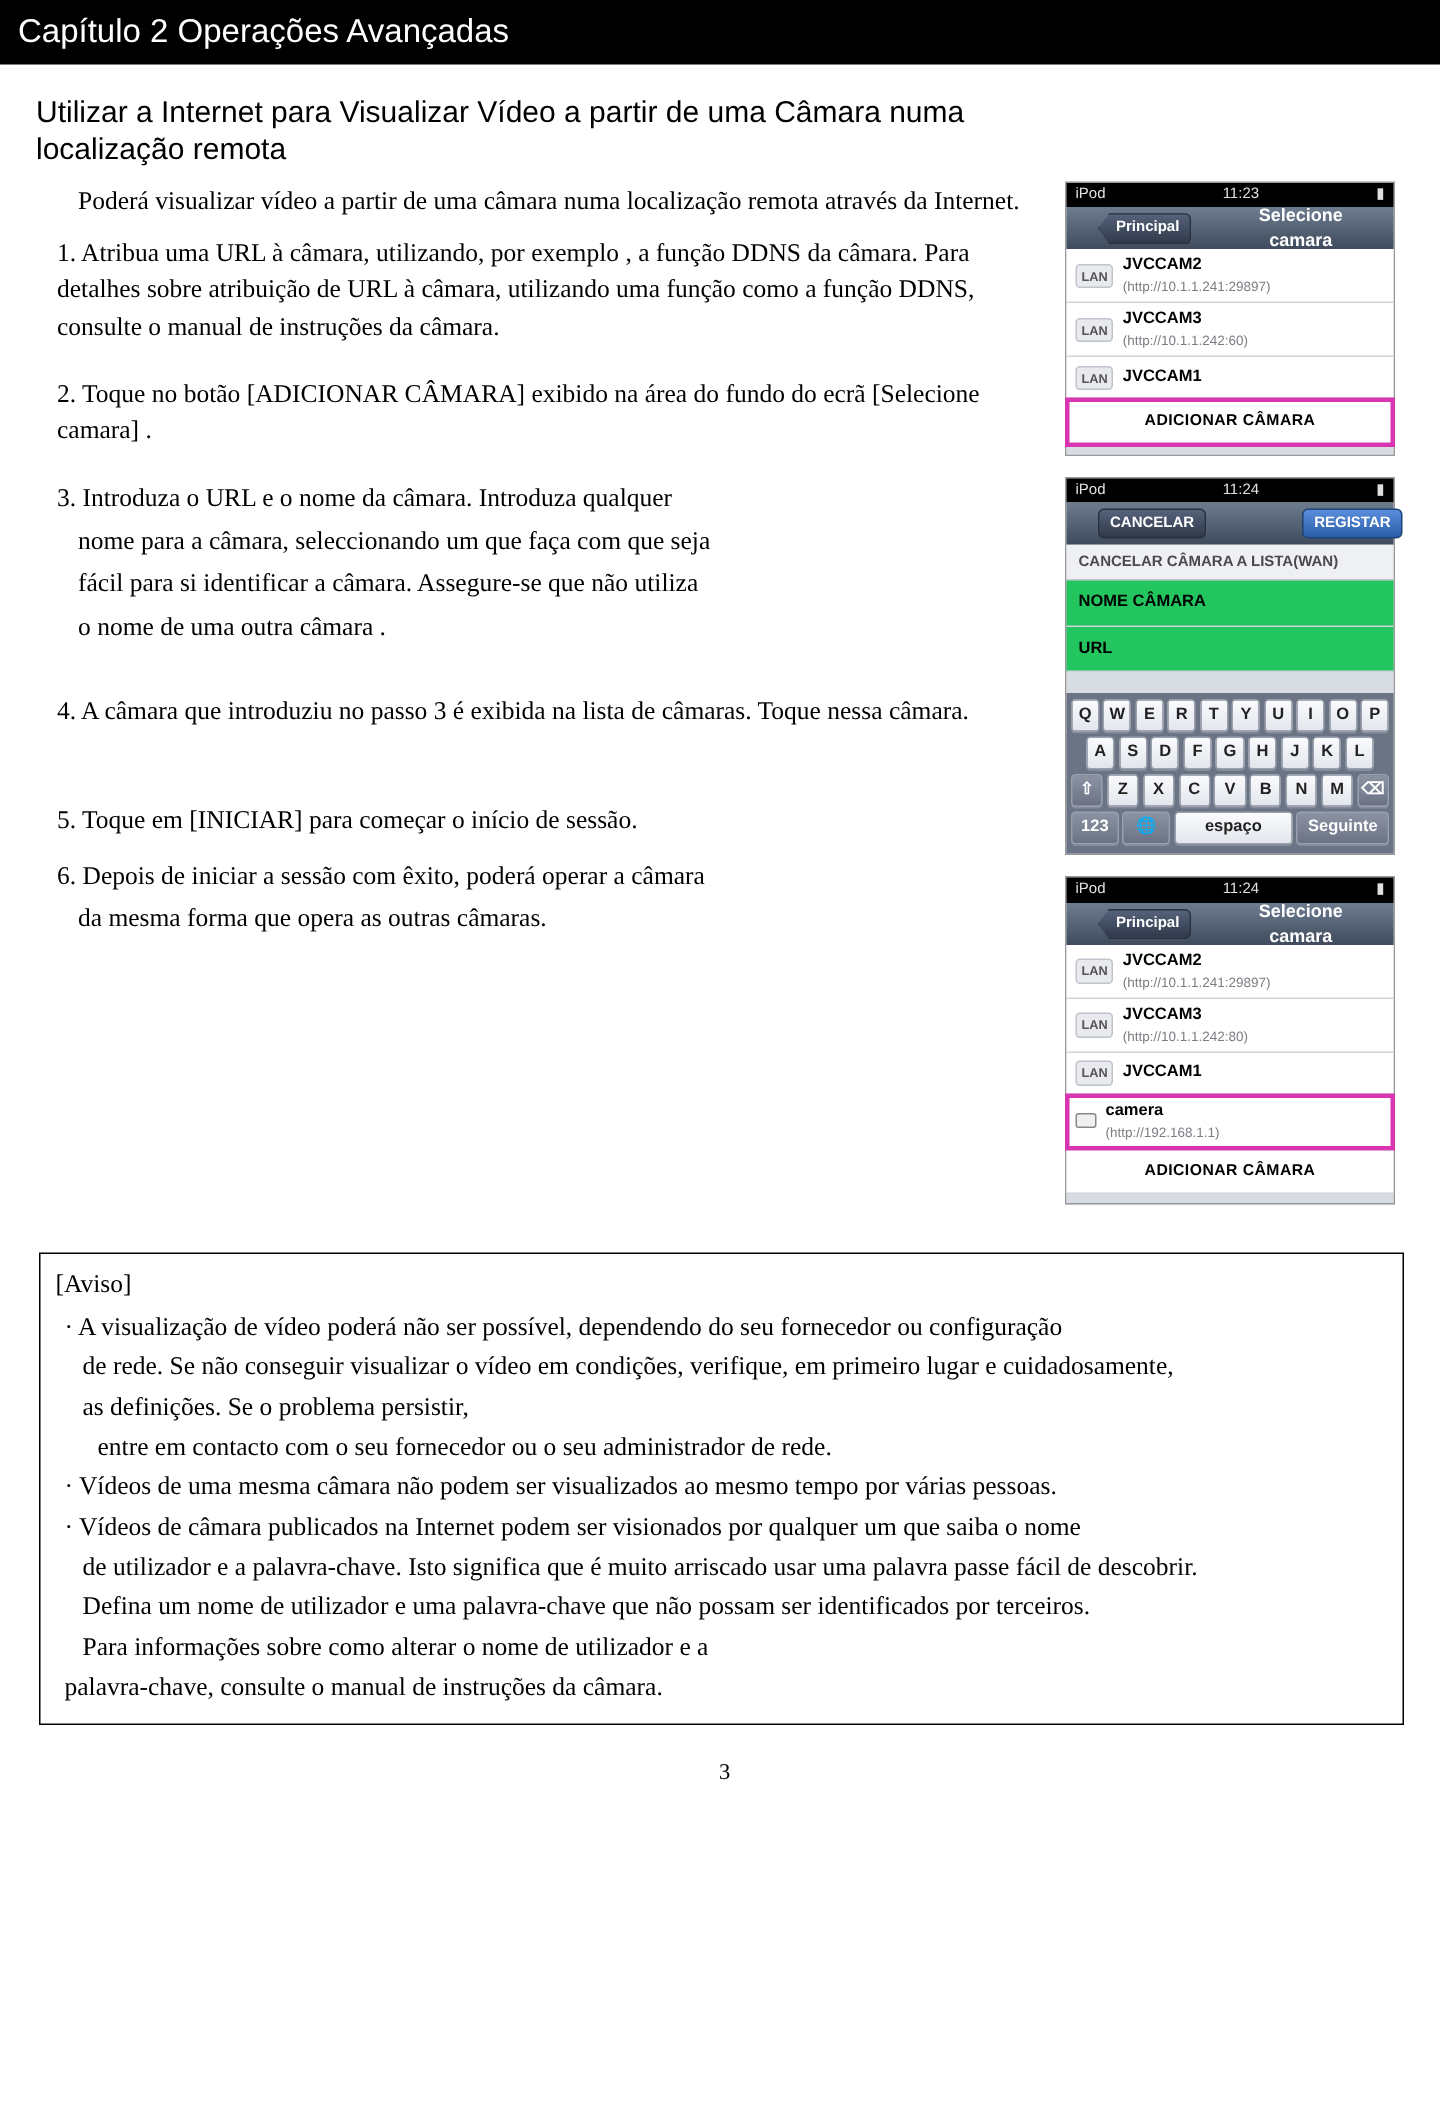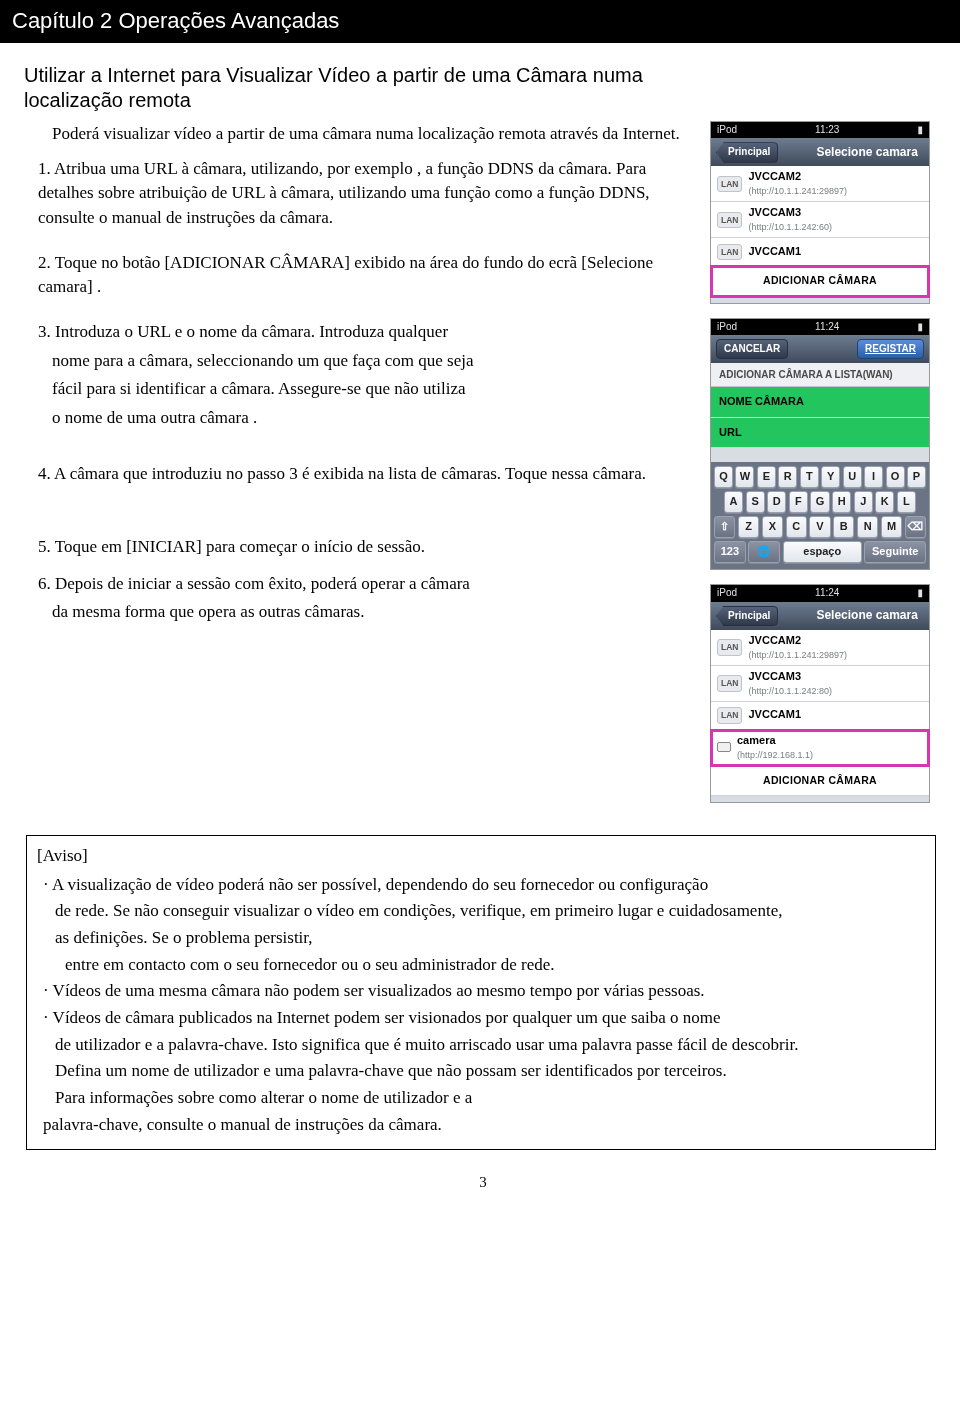--- a/index.html
+++ b/index.html
@@ -65,41 +65,40 @@
   .statusbar {
     background: #000; color: #e0e0e0;
     display: flex; justify-content: space-between;
     padding: 1px 6px; font-size: 10px;
   }
   .statusbar .mid { flex: 1; text-align: center; }
   .navbar {
     background: linear-gradient(#6e7c90, #3f4b5c);
     color: #fff;
     display: flex; align-items: center;
-    height: 28px; padding: 0 5px;
+    height: 28px; padding: 0 21px;
     font-weight: bold; font-size: 12px;
     position: relative;
     gap: 32px;
   }
   .nav-btn {
     background: linear-gradient(#56627a, #2f394a);
     border: 1px solid #263040;
     border-radius: 4px;
     padding: 2px 7px; font-size: 10px;
     color: #fff; font-weight: bold;
   }
   .nav-btn.back {
     border-radius: 4px;
     clip-path: polygon(12% 0, 100% 0, 100% 100%, 12% 100%, 0 50%);
     padding-left: 11px;
   }
   .nav-btn.blue {
     background: linear-gradient(#5a8edc, #2a5ea8);
     border-color: #1d4478;
-    text-decoration: underline;
   }
   .nav-title { flex: 1; text-align: center; }
   .list-sec-hdr {
     background: #eef0f3;
     color: #4a4a4a;
     font-size: 10px; font-weight: bold;
     padding: 5px 8px 3px 8px;
     border-bottom: 1px solid #c0c4cc;
   }
   .list-row {
@@ -250,21 +249,21 @@
         <div class="statusbar">
           <span>iPod</span>
           <span class="mid">11:24</span>
           <span>▮</span>
         </div>
         <div class="navbar">
           <span class="nav-btn">CANCELAR</span>
           <span class="nav-title"></span>
           <span class="nav-btn blue">REGISTAR</span>
         </div>
-        <div class="list-sec-hdr">ADICIONAR CÂMARA A LISTA(WAN)</div>
+        <div class="list-sec-hdr">CANCELAR CÂMARA A LISTA(WAN)</div>
         <div class="field-row">NOME CÂMARA</div>
         <div class="field-row">URL</div>
         <div style="height:14px; background:#d8dde3;"></div>
         <div class="kb">
           <div class="kb-row">
             <span class="kb-key">Q</span>
             <span class="kb-key">W</span>
             <span class="kb-key">E</span>
             <span class="kb-key">R</span>
             <span class="kb-key">T</span>

